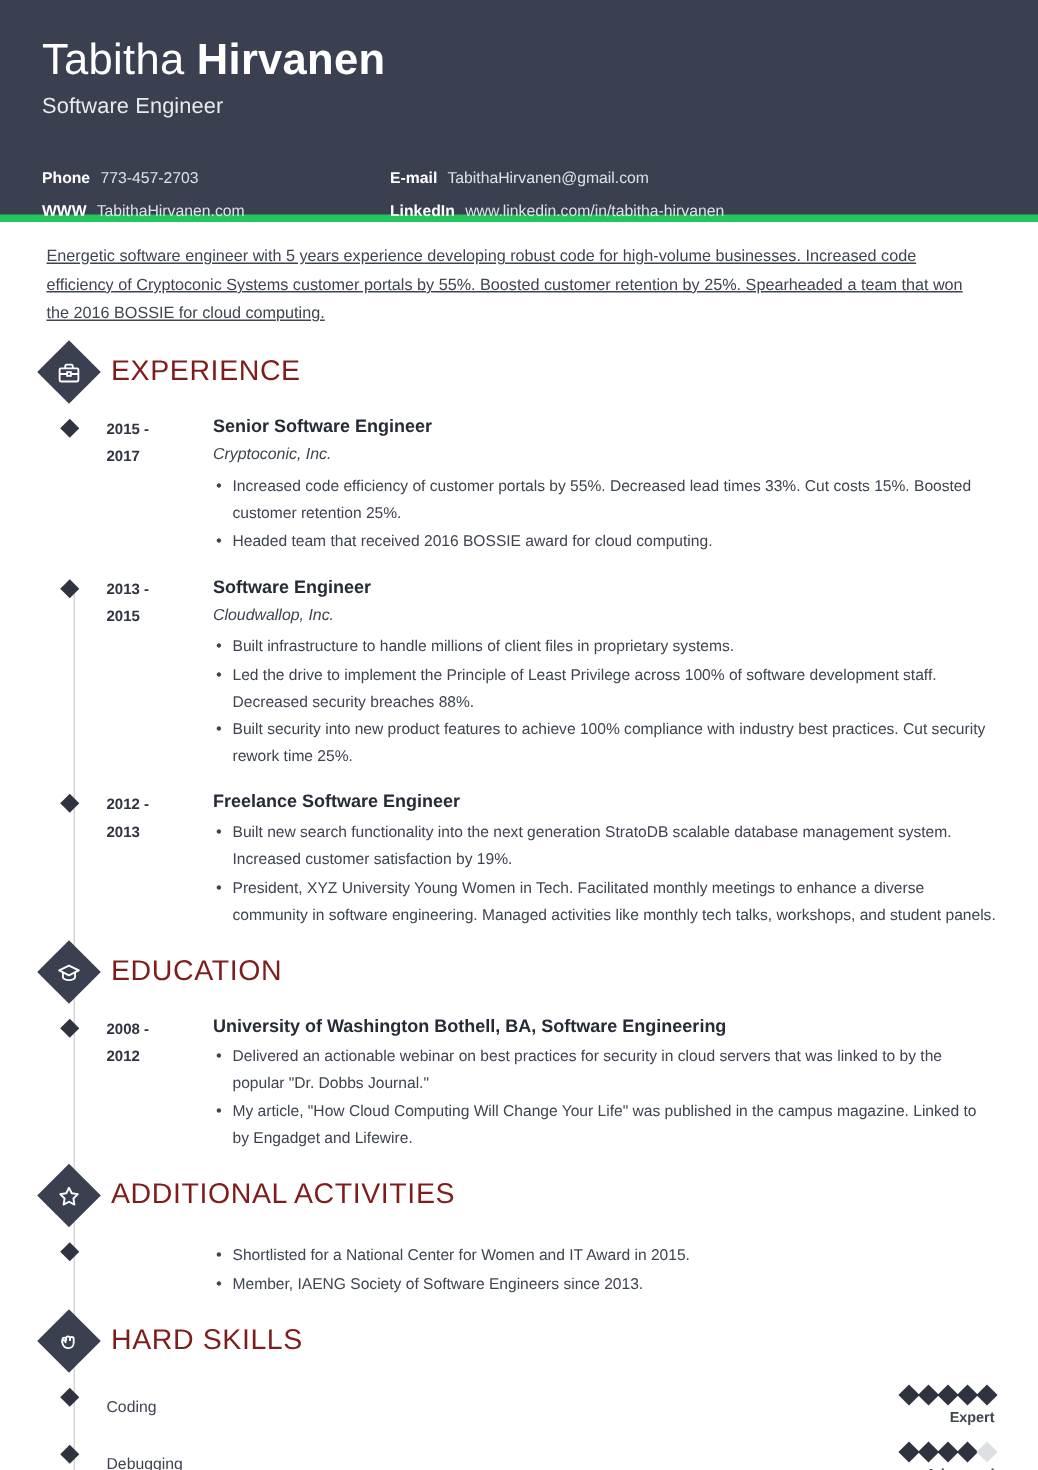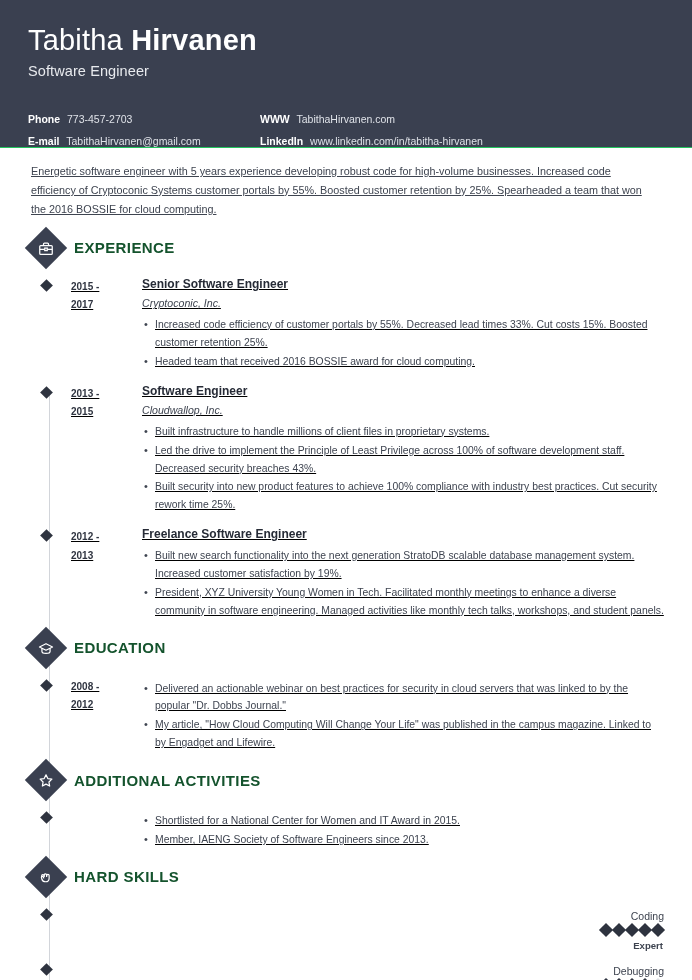--- a/index.html
+++ b/index.html
@@ -10,21 +10,21 @@
     font-family: "Liberation Sans", sans-serif;
     -webkit-font-smoothing: antialiased;
   }
   .page { position: relative; width: 692px; height: 980px; background:#fff; overflow:hidden; }
 
   
   .header {
     background: #3a4050;
     padding: 24px 28px 18px 28px;
     height: 148px;
-    border-bottom: 1px solid #22c55e;
+    border-bottom: 5px solid #22c55e;
   }
   .name {
     font-size: 29px;
     color: #ffffff;
     font-weight: 300;
     letter-spacing: .2px;
     line-height: 1.12;
     white-space: nowrap;
   }
   .name .last { font-weight: 700; }
@@ -85,34 +85,33 @@
   .diamond-icon {
     width: 30px; height: 30px;
     flex: 0 0 30px;
     background: #3a4050;
     transform: rotate(45deg);
     display: flex; align-items: center; justify-content: center;
     position: relative;
   }
   .diamond-icon svg { transform: rotate(-45deg); display:block; }
   .section-title {
-    font-size: 15px;
-    font-weight: 700;
-    color: #14532d;
+    font-size: 19px;
+    font-weight: 400;
+    color: #7f1d1d;
     letter-spacing: .4px;
     text-transform: uppercase;
   }
 
   
   .entry {
     position: relative;
     display: flex;
     padding: 7px 0 4px 0;
     margin-left: 3px;
-    text-decoration: underline;
   }
   .bullet-diamond {
     position: absolute;
     left: 11px;
     top: 12px;
     width: 9px; height: 9px;
     background: #2e333f;
     transform: rotate(45deg);
   }
   .entry-date {
@@ -154,24 +153,23 @@
     left: 2px;
     top: -1px;
     color: #3e4450;
     font-size: 11px;
   }
 
   
   .skill-row {
     position: relative;
     display: flex;
-    align-items: flex-end;
+    align-items: center;
     margin-left: 3px;
     padding: 10px 0 2px 0;
-    flex-direction: column;
   }
   .skill-name {
     margin-left: 40px;
     font-size: 10.5px;
     color: #3e4450;
     line-height: 1.5;
     padding-top: 1px;
     flex: 1 1 auto;
   }
   .skill-rating { text-align: right; flex: 0 0 auto; padding-right: 1px; }
@@ -202,26 +200,26 @@
       <span class="last">Hirvanen</span>
     </div>
     <div class="job-title">Software Engineer</div>
 
     <div class="contact-grid">
       <div class="contact-item">
         <span class="contact-label">Phone</span>
         <span class="contact-value">773-457-2703</span>
       </div>
       <div class="contact-item">
+        <span class="contact-label">E-mail</span>
+        <span class="contact-value">TabithaHirvanen@gmail.com</span>
+      </div>
+      <div class="contact-item">
         <span class="contact-label">WWW</span>
         <span class="contact-value">TabithaHirvanen.com</span>
-      </div>
-      <div class="contact-item">
-        <span class="contact-label">E-mail</span>
-        <span class="contact-value">TabithaHirvanen@gmail.com</span>
       </div>
       <div class="contact-item">
         <span class="contact-label">LinkedIn</span>
         <span class="contact-value">www.linkedin.com/in/tabitha-hirvanen</span>
       </div>
     </div>
   </div>
 
   <div class="body-wrap">
 
@@ -262,21 +260,21 @@
         <span class="bullet-diamond"></span>
         <div class="entry-date">
           <div>2013 -</div>
           <div>2015</div>
         </div>
         <div class="entry-main">
           <div class="entry-title">Software Engineer</div>
           <div class="entry-sub">Cloudwallop, Inc.</div>
           <ul class="entry-points">
             <li>Built infrastructure to handle millions of client files in proprietary systems.</li>
-            <li>Led the drive to implement the Principle of Least Privilege across 100% of software development staff. Decreased security breaches 43%.</li>
+            <li>Led the drive to implement the Principle of Least Privilege across 100% of software development staff. Decreased security breaches 88%.</li>
             <li>Built security into new product features to achieve 100% compliance with industry best practices. Cut security rework time 25%.</li>
           </ul>
         </div>
       </div>
 
       <div class="entry">
         <span class="bullet-diamond"></span>
         <div class="entry-date">
           <div>2012 -</div>
           <div>2013</div>
@@ -302,20 +300,21 @@
         <span class="section-title">EDUCATION</span>
       </div>
 
       <div class="entry">
         <span class="bullet-diamond"></span>
         <div class="entry-date">
           <div>2008 -</div>
           <div>2012</div>
         </div>
         <div class="entry-main">
+          <div class="entry-title">University of Washington Bothell, BA, Software Engineering</div>
           <ul class="entry-points">
             <li>Delivered an actionable webinar on best practices for security in cloud servers that was linked to by the popular "Dr. Dobbs Journal."</li>
             <li>My article, "How Cloud Computing Will Change Your Life" was published in the campus magazine. Linked to by Engadget and Lifewire.</li>
           </ul>
         </div>
       </div>
     </div>
 
     <div class="section">
       <div class="section-head">

